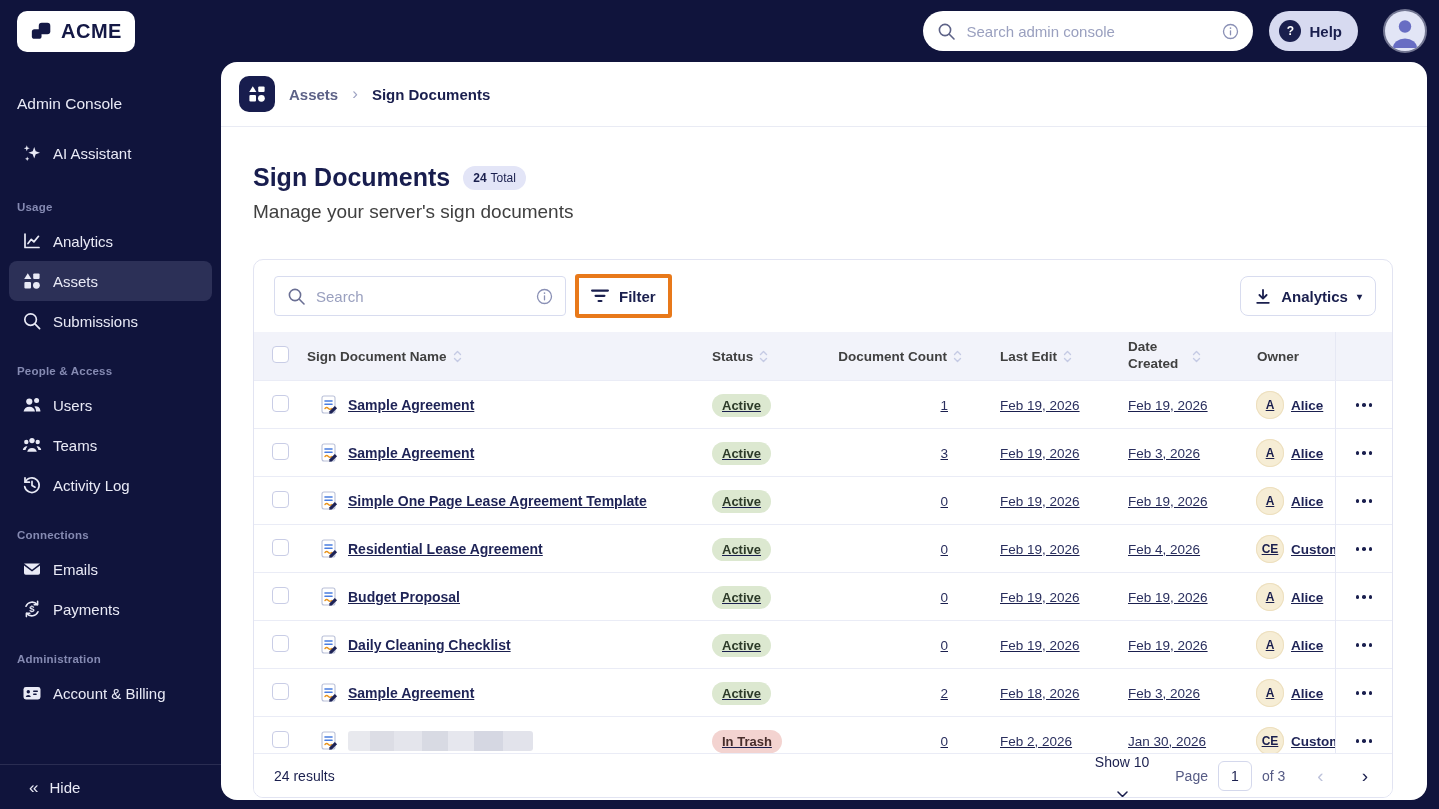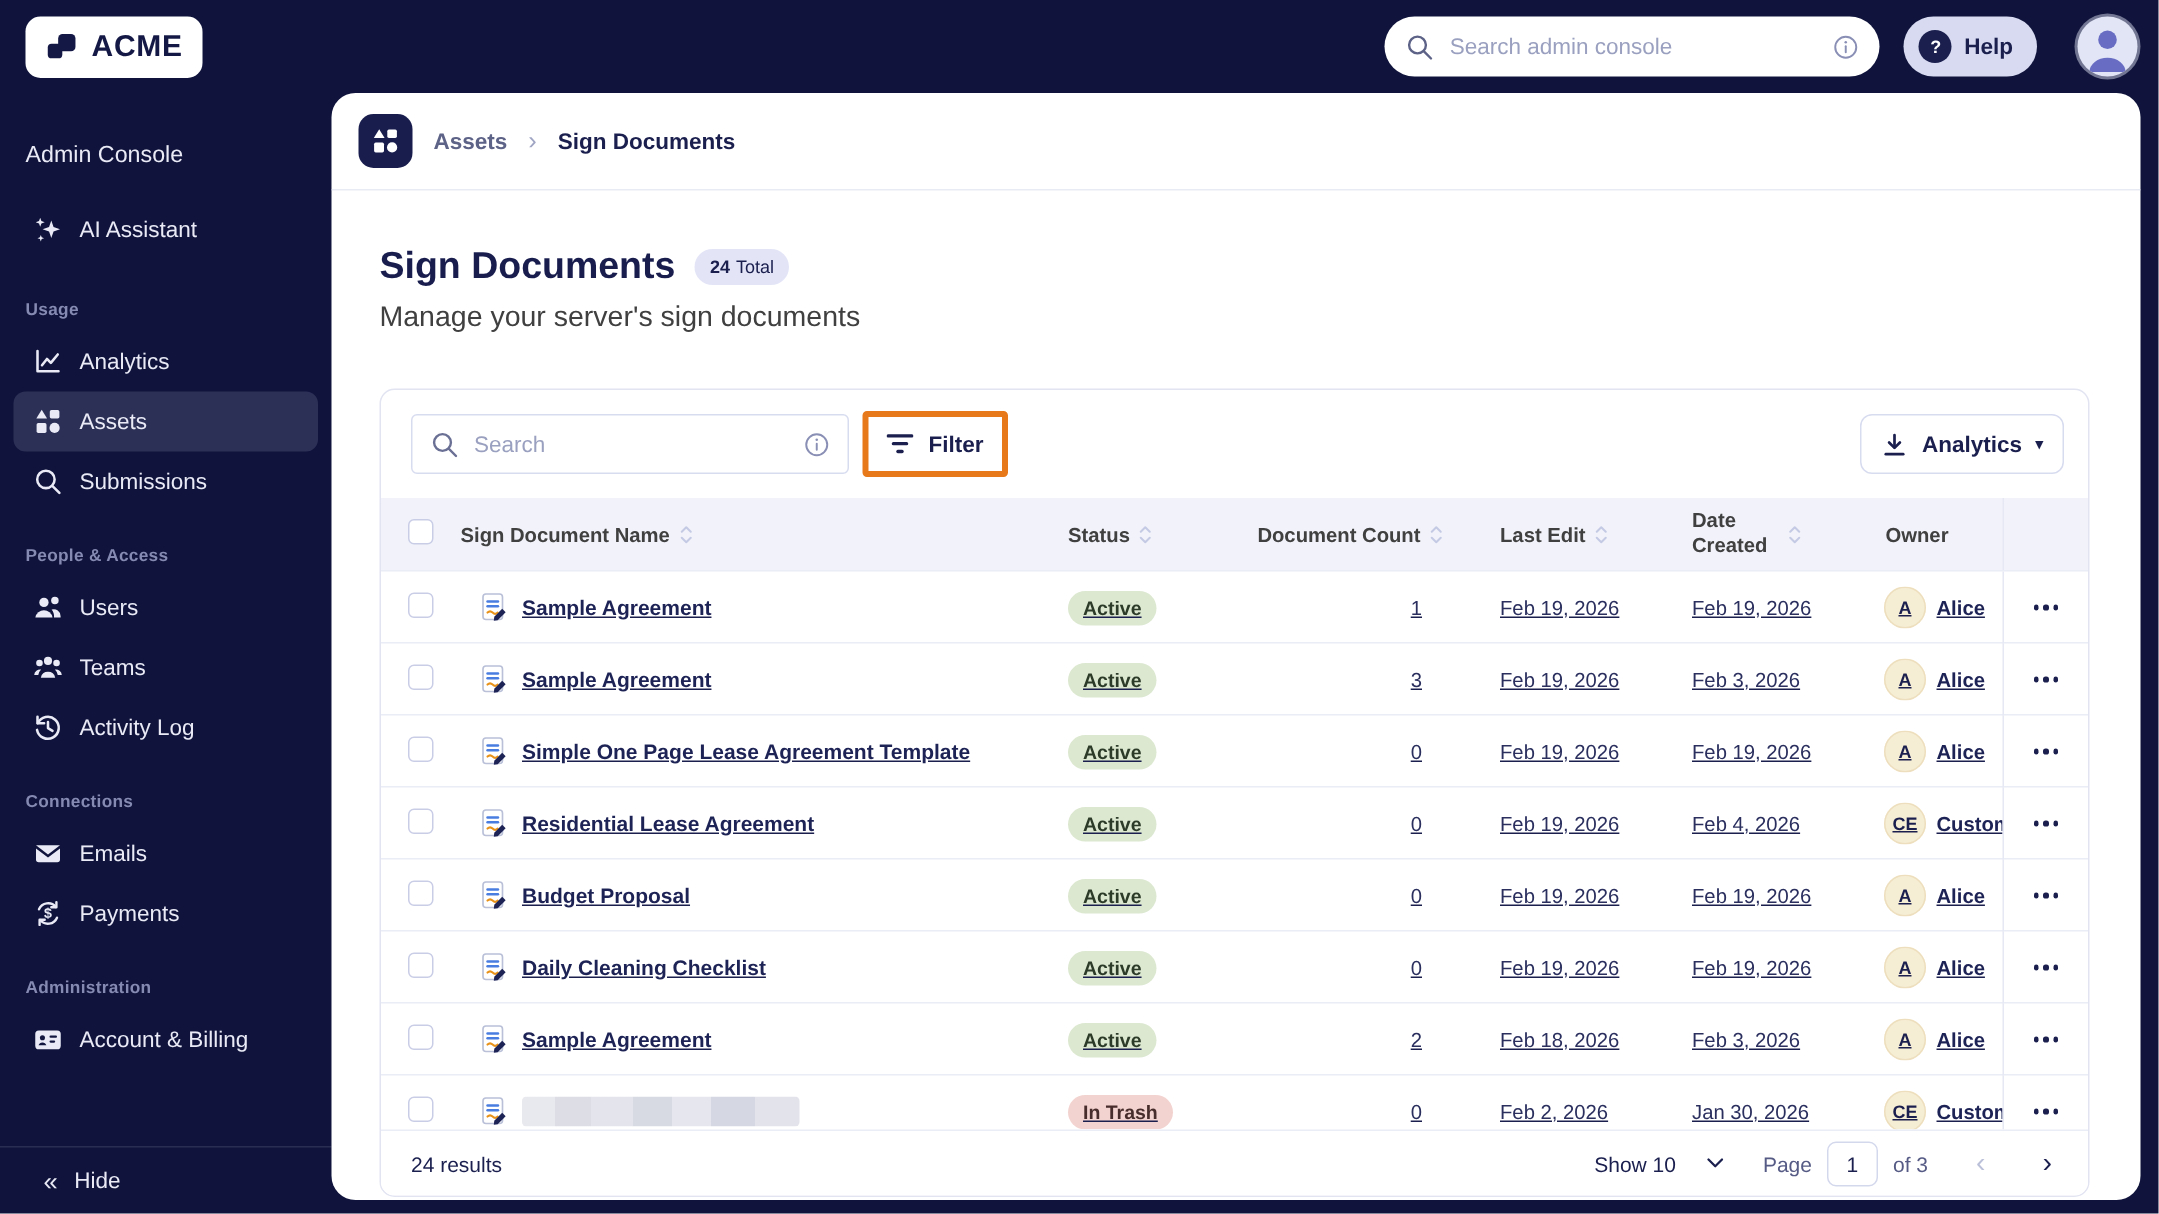--- a/index.html
+++ b/index.html
@@ -92,21 +92,21 @@
   .owner-name { font-size:13.5px; font-weight:600; color:#1E2356; }
   .cell-actions { border-left:1px solid #E6E8F4; height:48px; display:flex; align-items:center; justify-content:center; }
   .dots-btn { display:flex; gap:3px; padding:6px; }
   .dot { width:3.5px; height:3.5px; border-radius:50%; background:#1A1F4E; }
   .redacted-bar { width:185px; height:20px; border-radius:3px;
     background:linear-gradient(90deg,#E8E9EE 0 12%,#DCDDE5 12% 25%,#E4E5EC 25% 40%,#D8DAE3 40% 54%,#E6E7EE 54% 68%,#D5D7E2 68% 84%,#E2E3EB 84% 100%); }
 
   
   .card-footer { height:44px; border-top:1px solid #EAECF6; display:flex; align-items:center; justify-content:space-between; padding:0 18px 0 20px; font-size:14px; position:relative; background:#fff; }
   .footer-right { display:flex; align-items:center; gap:26px; }
-  .show-select { display:flex; align-items:center; gap:21px; font-weight:500; color:#1A1F4E; }
+  .show-select { display:flex; align-items:center; gap:21px; font-weight:500; color:#1A1F4E;flex-direction:column; }
   .page-group { display:flex; align-items:center; gap:10px; color:#565B85; }
   .page-input { width:34px; height:30px; border:1px solid #D4D8EC; border-radius:6px; text-align:center; font-size:14px; color:#1A1F4E; outline:none; }
   .pg-btn { font-size:19px; line-height:1; padding:2px 6px; }
   .pg-prev { color:#BCC1DA; }
   .pg-next { color:#1A1F4E; }
 </style>
 </head>
 <body>
 
 <div class="topbar">

